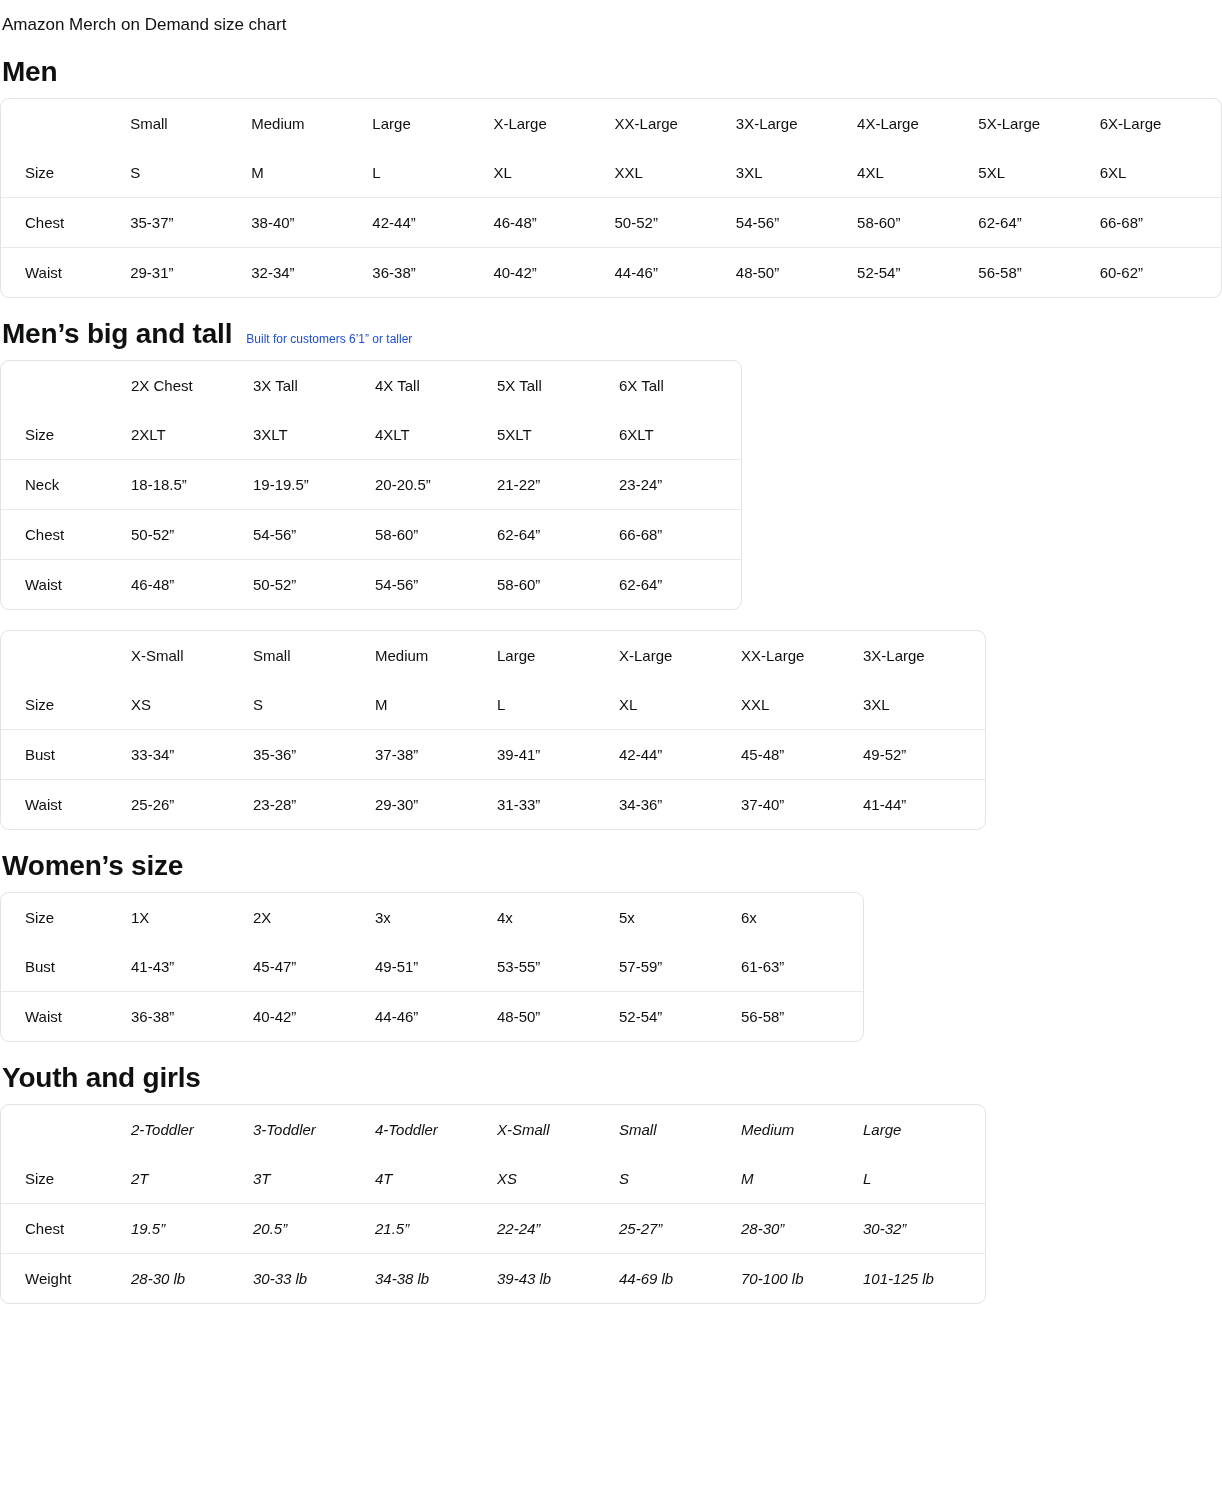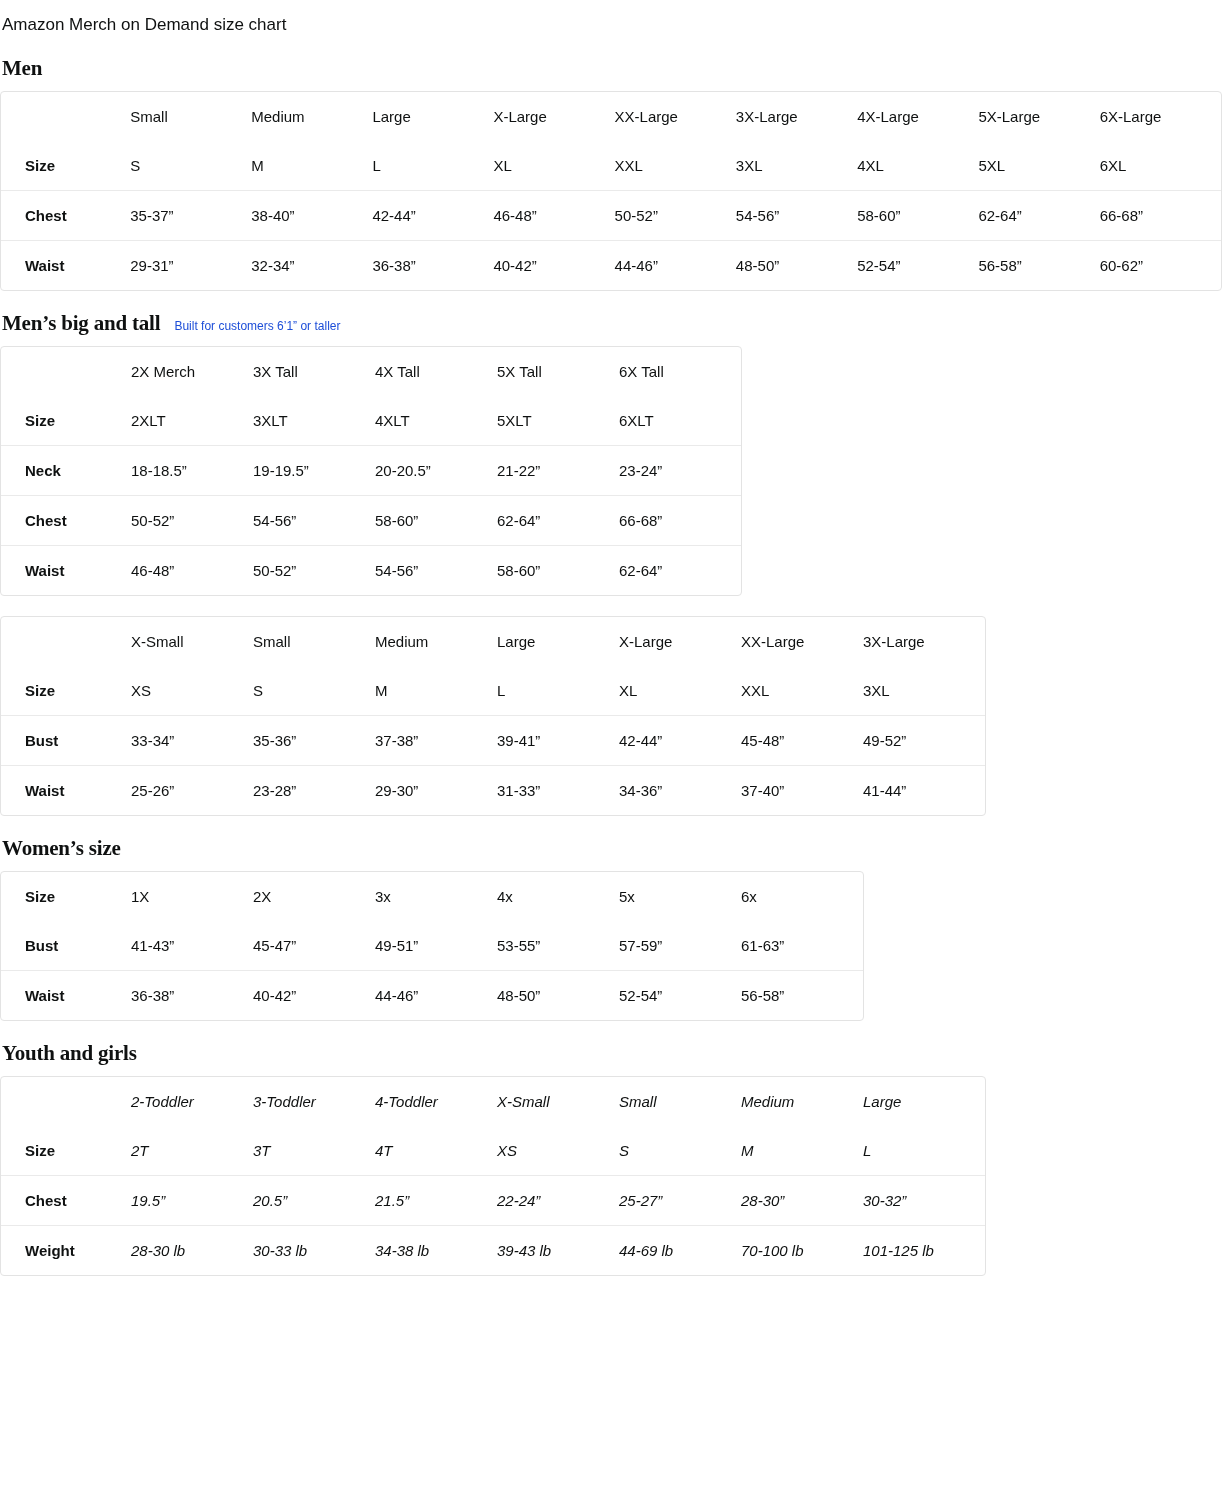--- a/index.html
+++ b/index.html
@@ -28,57 +28,56 @@
   .section {
     margin-top: 20px;
   }
   .section-head {
     display: flex;
     align-items: baseline;
     gap: 14px;
     margin: 0 0 10px 2px;
   }
   .section-title {
-    font-size: 21px;
+    font-size: 28px;
     font-weight: 700;
     color: #0f1111;
     letter-spacing: -0.2px;
-    font-family: Liberation Serif, serif;
   }
   .section-note {
     font-size: 12px;
     font-weight: 400;
     color: #1d4ed8;
   }
   table.size-table {
     border-collapse: separate;
     border-spacing: 0;
     border: 1px solid #e3e3e3;
-    border-radius: 4px;
+    border-radius: 9px;
     overflow: hidden;
     background: #fff;
     table-layout: fixed;
   }
   table.size-table td,
   table.size-table th {
     text-align: left;
     font-size: 15px;
     font-weight: 400;
     color: #0f1111;
     padding: 16px 8px 16px 0;
     border-bottom: 1px solid #eaeaea;
     white-space: nowrap;
     vertical-align: middle;
   }
   table.size-table tr:last-child td,
   table.size-table tr:last-child th {
     border-bottom: none;
   }
   table.size-table .rowlabel {
-    font-weight: 700;
+    font-weight: 400;
     padding-left: 24px;
     width: 130px;
   }
   table.size-table .corner {
     width: 130px;
     padding-left: 24px;
   }
   table.size-table td.cell,
   table.size-table th.colhead {
     width: 122px;
@@ -171,21 +170,21 @@
 
   <div class="section">
     <div class="section-head">
       <span class="section-title">Men’s big and tall</span>
       <span class="section-note">Built for customers 6’1” or taller</span>
     </div>
     <table class="size-table t-tall">
       <thead>
         <tr>
           <th class="corner"></th>
-          <th class="colhead">2X Merch</th>
+          <th class="colhead">2X Chest</th>
           <th class="colhead">3X Tall</th>
           <th class="colhead">4X Tall</th>
           <th class="colhead">5X Tall</th>
           <th class="colhead">6X Tall</th>
         </tr>
       </thead>
       <tbody>
         <tr>
           <td class="rowlabel">Size</td>
           <td class="cell">2XLT</td>

